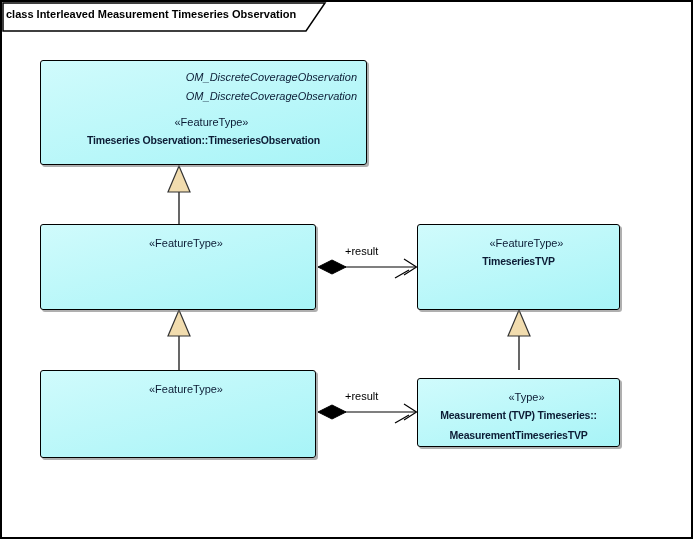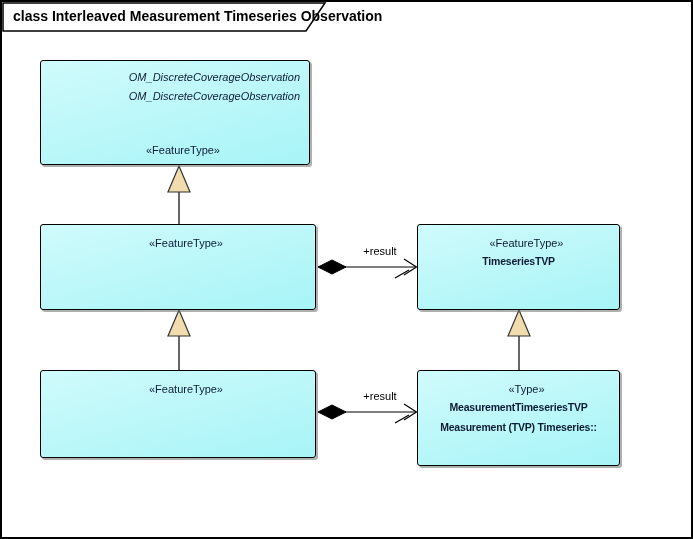--- a/index.html
+++ b/index.html
@@ -6,53 +6,53 @@
   .canvas {
     position:relative;
     width:693px; height:539px;
     box-sizing:border-box;
     background:#ffffff;
     border:2px solid #000000;
     font-family:"Liberation Sans", sans-serif;
     overflow:hidden;
   }
   .frame-title {
-    position:absolute; left:11px; top:6px;
-    font-size:14px; font-weight:bold; color:#000000;
+    position:absolute; left:4px; top:6px;
+    font-size:11px; font-weight:bold; color:#000000;
     white-space:nowrap;
   }
   .uml-box {
     position:absolute; box-sizing:border-box;
     background:linear-gradient(165deg,#d0fbfc 0%,#a7f4f7 100%);
     border:1px solid #000000;
     border-radius:3px;
     box-shadow:2px 2px 0 rgba(110,110,110,0.55);
     display:flex; flex-direction:column; align-items:center;
     padding-top:7px;
     color:#0c1c35;
     font-size:11px;
   }
-  .box-top        { left:38px;  top:58px;  width:270px; height:105px;gap:28px; }
+  .box-top        { left:38px;  top:58px;  width:327px; height:105px; }
   .box-mid-left   { left:38px;  top:222px; width:276px; height:86px;  }
   .box-mid-right  { left:415px; top:222px; width:203px; height:86px;  }
   .box-bot-left   { left:38px;  top:368px; width:276px; height:88px;  }
-  .box-bot-right  { left:415px; top:368px; width:203px; height:96px;  }
+  .box-bot-right  { left:415px; top:376px; width:203px; height:69px;  }
   .parents {
     width:100%; box-sizing:border-box;
     text-align:right; padding-right:9px;
     font-style:italic; line-height:19px;
   }
   .stereotype { line-height:16px; margin-top:3px; text-align:center;margin-left:16px; }
   .box-top .stereotype { margin-top:8px; }
   .class-name {
     font-weight:bold; font-size:10.5px; letter-spacing:-0.2px;
     line-height:20px; text-align:center; white-space:nowrap;
   }
   .conn-label {
-    position:absolute; width:70px; text-align:center;
+    position:absolute; width:70px; text-align:left;
     font-size:11px; color:#000000; white-space:nowrap;
   }
   .label-result-top    { left:343px; top:243px; }
   .label-result-bottom { left:343px; top:388px; }
   svg.overlay { position:absolute; left:0; top:0; width:693px; height:539px; }
 </style>
 </head>
 <body>
 
 <div class="canvas">
@@ -92,37 +92,38 @@
   </svg>
 
   <div class="frame-title">class Interleaved Measurement Timeseries Observation</div>
 
   <div class="uml-box box-top">
     <div class="parents">
       <div>OM_DiscreteCoverageObservation</div>
       <div>OM_DiscreteCoverageObservation</div>
     </div>
     <div class="stereotype">«FeatureType»</div>
+    <div class="class-name">Timeseries Observation::TimeseriesObservation</div>
   </div>
 
   <div class="uml-box box-mid-left">
     <div class="stereotype">«FeatureType»</div>
   </div>
 
   <div class="uml-box box-mid-right">
     <div class="stereotype">«FeatureType»</div>
     <div class="class-name">TimeseriesTVP</div>
   </div>
 
   <div class="uml-box box-bot-left">
     <div class="stereotype">«FeatureType»</div>
   </div>
 
   <div class="uml-box box-bot-right">
     <div class="stereotype">«Type»</div>
+    <div class="class-name">Measurement (TVP) Timeseries::</div>
     <div class="class-name">MeasurementTimeseriesTVP</div>
-    <div class="class-name">Measurement (TVP) Timeseries::</div>
   </div>
 
   <div class="conn-label label-result-top">+result</div>
   <div class="conn-label label-result-bottom">+result</div>
 
 </div>
 
 </body></html>

